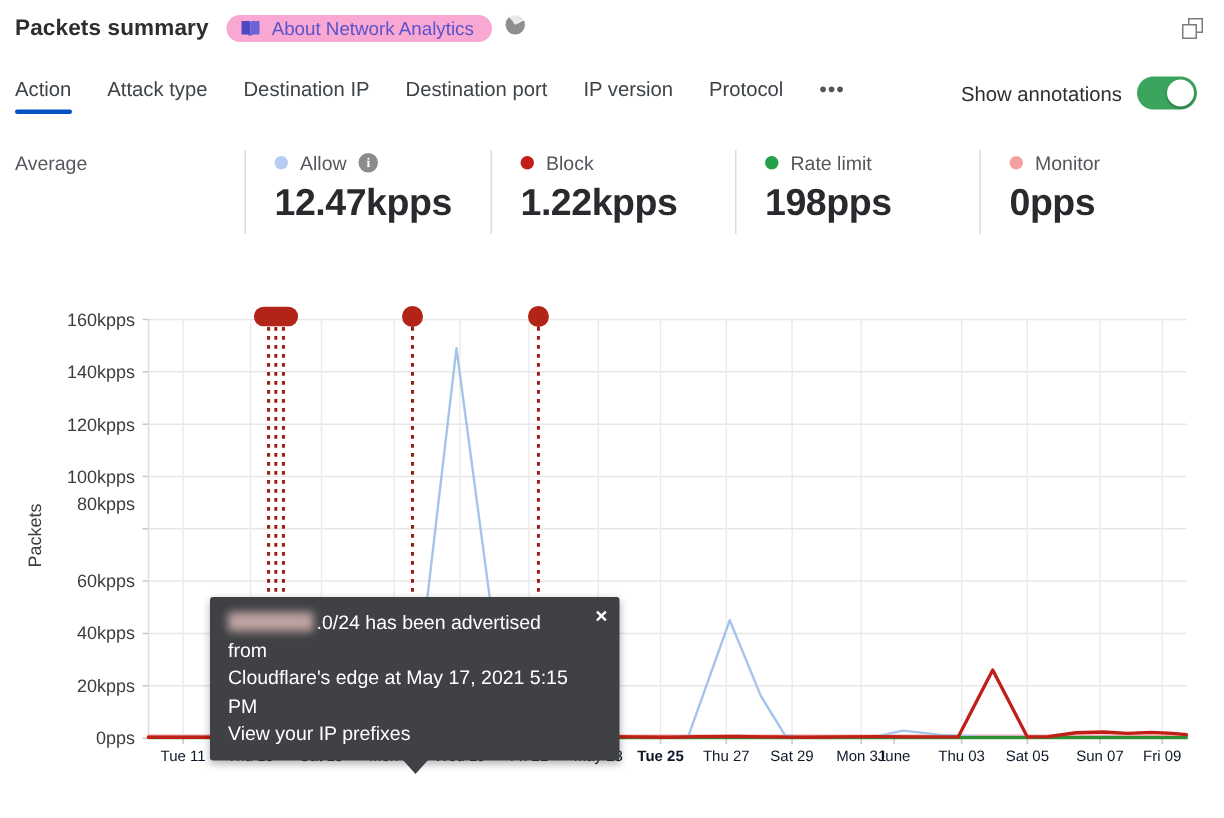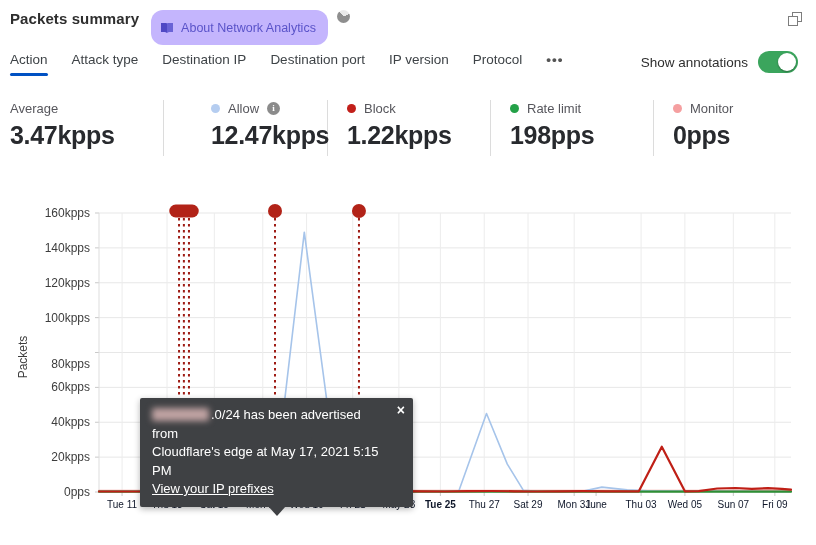--- a/index.html
+++ b/index.html
@@ -3,22 +3,22 @@
 <meta charset="utf-8">
 <style>
   * { box-sizing: border-box; margin: 0; padding: 0; }
   html,body { width:816px; height:545px; background:#fff; overflow:hidden;
               font-family:"Liberation Sans", sans-serif; }
   .page { position:relative; width:816px; height:545px; }
 
   
   .hdr { position:absolute; left:10px; top:10px; right:10px; height:28px; display:flex; }
   .hdr-title { font-size:15px; font-weight:700; color:#2e2e2e; letter-spacing:.1px; }
-  .badge { display:inline-flex; align-items:center; gap:7px; margin-left:12px; height:35px;
-           padding:0 12px 0 9px; border-radius:12px; background:#c4b5fd; color:#5a53c9;
+  .badge { display:inline-flex; align-items:center; gap:7px; margin-left:12px; height:18px;
+           padding:0 12px 0 9px; border-radius:12px; background:#f9a8d4; color:#5a53c9;
            font-size:12.5px; cursor:pointer; }
   .badge svg { display:block; }
   .pie-icon { width:13px; height:13px; border-radius:50%; margin-left:9px;
               background:conic-gradient(from -40deg, #e9e9e9 0 105deg, #8e8e8e 105deg 360deg); }
   .popout { position:absolute; right:2px; top:2px; width:16px; height:16px; cursor:pointer; }
   .popout .b1 { position:absolute; left:4px; top:0; width:10px; height:10px; border:1.6px solid #7d7d7d; }
   .popout .b2 { position:absolute; left:0; top:4px; width:10px; height:10px; border:1.6px solid #7d7d7d; background:#fff; }
 
   
   .tabs { position:absolute; left:10px; top:52px; display:flex; gap:24px; font-size:13.5px; color:#3e4347; }
@@ -29,21 +29,21 @@
 
   .anno-toggle { position:absolute; right:18px; top:51px; display:flex; align-items:center; gap:10px; }
   .anno-toggle .lbl { font-size:13.5px; color:#2e2e2e; }
   .switch { position:relative; width:40px; height:22px; border-radius:11px; cursor:pointer; }
   .switch .knob { position:absolute; right:2px; top:2px; width:18px; height:18px; border-radius:50%;
                   background:#fff; box-shadow:0 1px 2px rgba(0,0,0,.35); }
 
   
   .stats { position:absolute; left:0; top:97px; width:816px; height:62px; }
   .stat-col { position:absolute; top:3px; }
-  .stat-col.c0 { left:10px; }  .stat-col.c1 { left:183px;margin-left:28px; } .stat-col.c2 { left:347px; }
+  .stat-col.c0 { left:10px; }  .stat-col.c1 { left:183px; } .stat-col.c2 { left:347px; }
   .stat-col.c3 { left:510px; } .stat-col.c4 { left:673px; }
   .stat-head { display:flex; align-items:center; gap:8px; height:16px; font-size:13px; color:#56565c; }
   .dot { width:9px; height:9px; border-radius:50%; flex:0 0 auto; }
   .info-icon { width:13px; height:13px; border-radius:50%; background:#8b8b8b; color:#fff;
                font-size:9px; line-height:13px; text-align:center; font-weight:700;
                font-family:"Liberation Serif", serif; cursor:pointer; }
   .stat-value { margin-top:5px; font-size:25px; font-weight:600; color:#282a2e; letter-spacing:-0.3px; }
   .vdiv { position:absolute; top:3px; width:1px; height:56px; background:#dcdcdc; }
   .vdiv.d1 { left:163px; } .vdiv.d2 { left:327px; } .vdiv.d3 { left:490px; } .vdiv.d4 { left:653px; }
 
@@ -58,21 +58,21 @@
                   text-align:center; font-size:12px; color:#3d3d3d; transform:rotate(-90deg); }
   .x-axis-title { position:absolute; left:340px; top:321px; width:160px; text-align:center;
                   font-size:12px; color:#3d3d3d; }
 
   
   .tooltip { position:absolute; left:140px; top:203px; width:273px; background:#3f4144; color:#fff;
              border-radius:2px; padding:8px 26px 8px 12px; font-size:13px; line-height:18.5px;
              box-shadow:0 2px 6px rgba(0,0,0,.3); z-index:5; }
   .tooltip .blur { display:inline-block; width:57px; height:13px; border-radius:2px;
                    background:#bfa2a2; filter:blur(3px); vertical-align:-2px; margin-right:2px; }
-  .tooltip a { color:#fff; text-decoration:underline; cursor:pointer; }
+  .tooltip a { color:#fff; cursor:pointer; }
   .tooltip .close { position:absolute; right:8px; top:3px; font-size:14px; font-weight:700;
                     color:#fff; cursor:pointer; line-height:18px; }
   .tooltip .caret { position:absolute; left:128px; bottom:-9px; width:0; height:0;
                     border-left:9px solid transparent; border-right:9px solid transparent;
                     border-top:10px solid #3f4144; }
 </style>
 </head>
 <body>
 
 <div class="page">
@@ -118,21 +118,20 @@
   <div class="stats">
     <div class="vdiv d1"></div>
     <div class="vdiv d2"></div>
     <div class="vdiv d3"></div>
     <div class="vdiv d4"></div>
 
     <div class="stat-col c0">
       <div class="stat-head">
         <span>Average</span>
         </div>
-      <div class="stat-value">3.47kpps</div>
     </div>
     <div class="stat-col c1">
       <div class="stat-head">
         <span class="dot" style="background-color: rgb(181, 205, 240);"></span>
         <span>Allow</span>
         <span class="info-icon">i</span>
       </div>
       <div class="stat-value">12.47kpps</div>
     </div>
     <div class="stat-col c2">
@@ -229,35 +228,35 @@
       <span class="close">×</span>
       <span class="blur"></span><span>.0/24 has been advertised from</span><br>
       <span>Cloudflare's edge at May 17, 2021 5:15 PM</span><br>
       <a>View your IP prefixes</a>
       <span class="caret"></span>
     </div>
   <div class="ytick" style="top: 289px;">0pps</div>
       <div class="ytick" style="top: 254.125px;">20kpps</div>
       <div class="ytick" style="top: 219.25px;">40kpps</div>
       <div class="ytick" style="top: 184.375px;">60kpps</div>
-      <div class="ytick" style="top: 161px;">80kpps</div>
+      <div class="ytick" style="top: 133px;">80kpps</div>
       <div class="ytick" style="top: 114.625px;">100kpps</div>
       <div class="ytick" style="top: 79.75px;">120kpps</div>
       <div class="ytick" style="top: 44.875px;">140kpps</div>
       <div class="ytick" style="top: 10px;">160kpps</div>
       <div class="xtick" style="left: 92.0667px; top: 303px;">Tue 11</div>
       <div class="xtick" style="left: 137.047px; top: 303px;">Thu 13</div>
       <div class="xtick" style="left: 184.333px; top: 303px;">Sat 15</div>
       <div class="xtick" style="left: 232.773px; top: 303px;">Mon 17</div>
       <div class="xtick" style="left: 276.6px; top: 303px;">Wed 19</div>
       <div class="xtick" style="left: 322.733px; top: 303px;">Fri 21</div>
       <div class="xtick" style="left: 368.867px; top: 303px;">May 23</div>
       <div class="xtick" style="left: 410.387px; top: 303px; font-weight: bold;">Tue 25</div>
       <div class="xtick" style="left: 454.213px; top: 303px;">Thu 27</div>
       <div class="xtick" style="left: 498.04px; top: 303px;">Sat 29</div>
       <div class="xtick" style="left: 544.173px; top: 303px;">Mon 31</div>
       <div class="xtick" style="left: 566.087px; top: 303px;">June</div>
       <div class="xtick" style="left: 611.067px; top: 303px;">Thu 03</div>
-      <div class="xtick" style="left: 654.893px; top: 303px;">Wed 05</div>
+      <div class="xtick" style="left: 654.893px; top: 303px;">Sat 05</div>
       <div class="xtick" style="left: 703.333px; top: 303px;">Sun 07</div>
       <div class="xtick" style="left: 744.853px; top: 303px;">Fri 09</div>
     </div>
 </div>
 
 </body></html>

